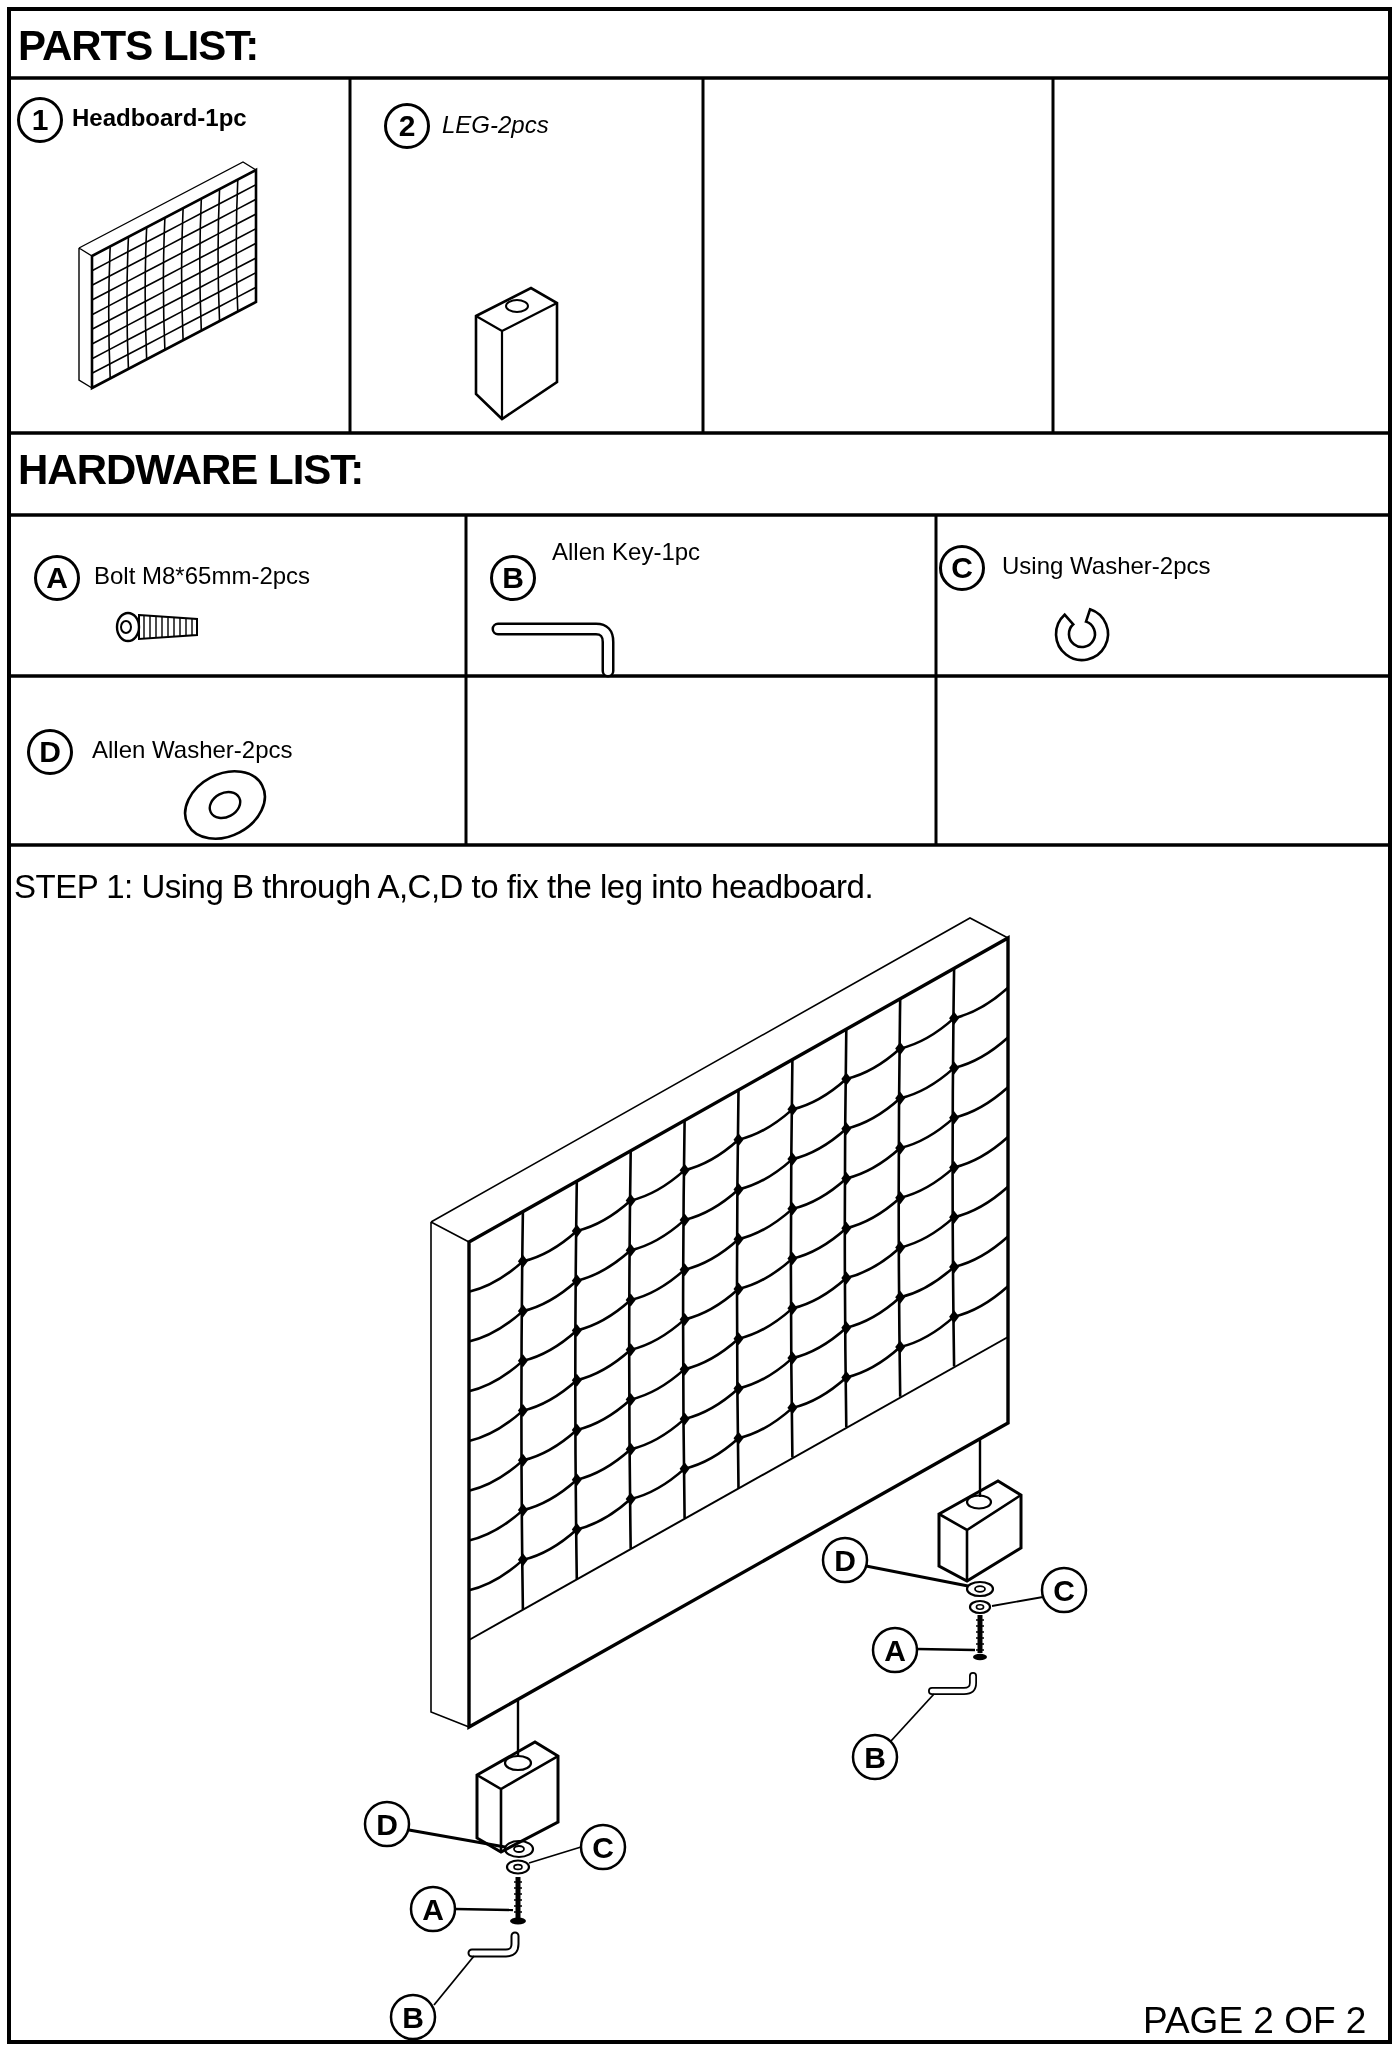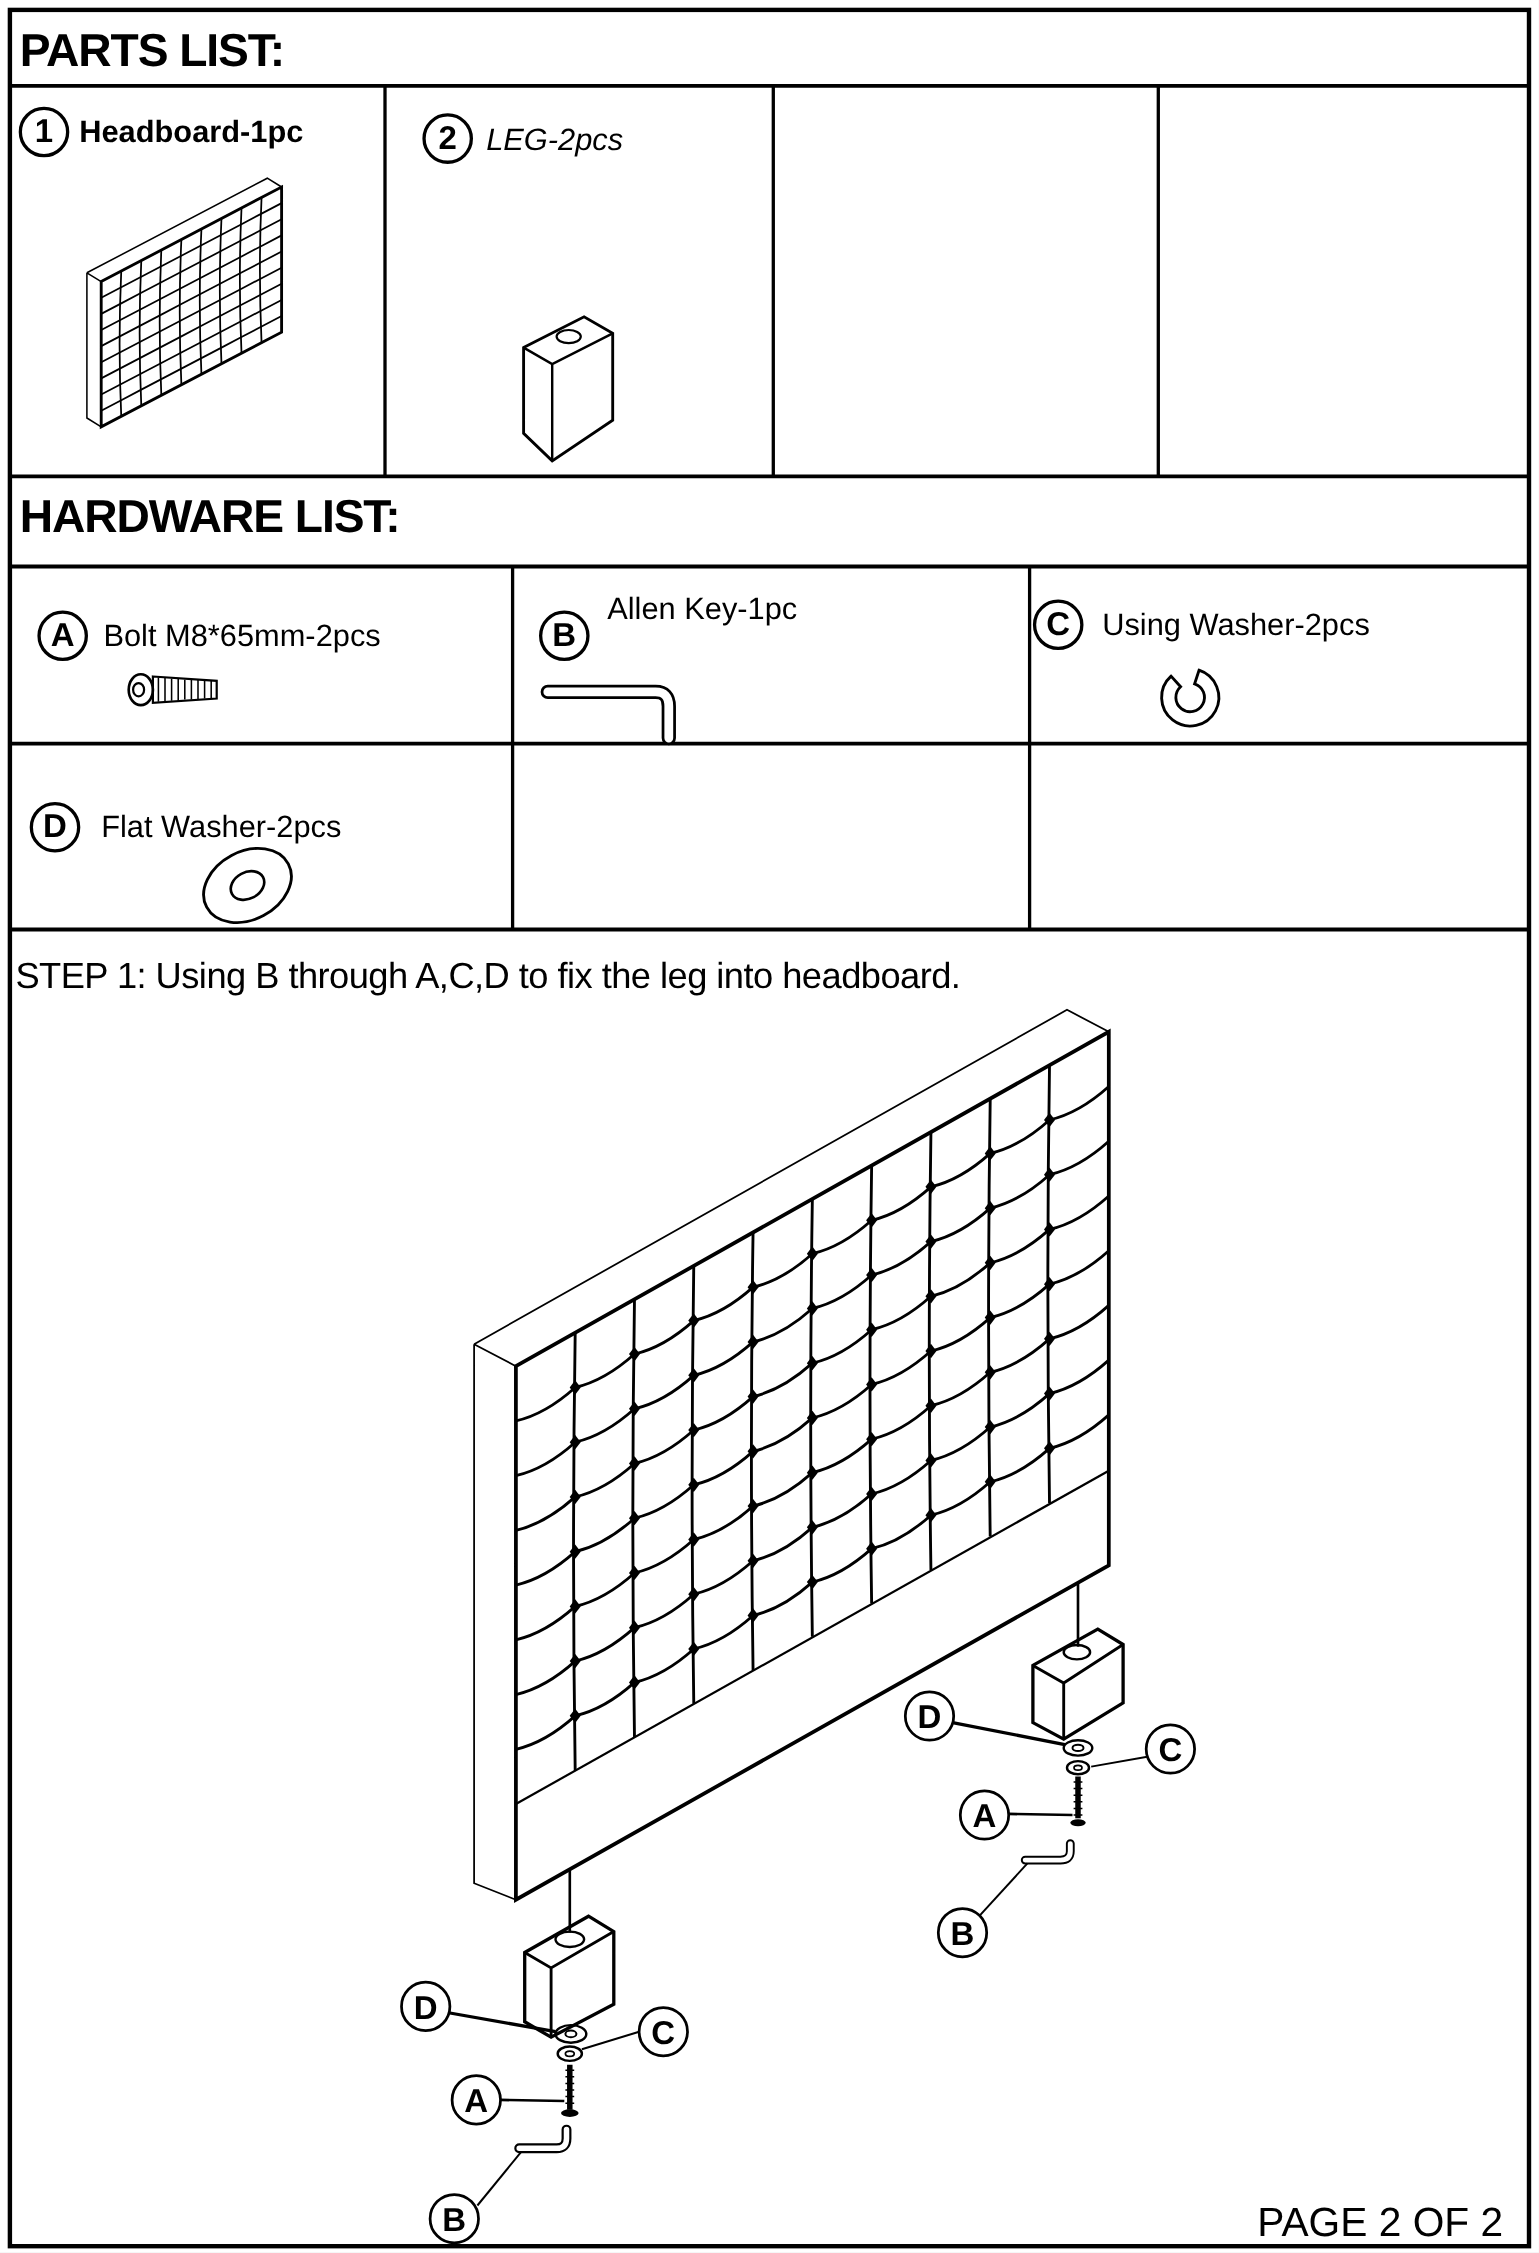--- a/index.html
+++ b/index.html
@@ -1,21 +1,21 @@
 <!DOCTYPE html>
 <html><head>
 <meta charset="utf-8">
 <style>
   html,body{margin:0;padding:0;background:#e8e8e8;}
   #page{position:relative;width:1399px;height:2048px;background:#ffffff;
         font-family:"Liberation Sans", sans-serif;color:#000;overflow:hidden;}
   #art{position:absolute;left:0;top:0;width:1399px;height:2048px;}
   .txt{position:absolute;white-space:nowrap;text-align:right;}
   .banner{font-size:42px;font-weight:bold;letter-spacing:-1px;}
-  .plabel{font-size:28px;}
+  .plabel{font-size:24px;}
   .bold{font-weight:bold;}
   .marker{position:absolute;width:40px;height:40px;border:3px solid #000;border-radius:50%;
           display:flex;align-items:center;justify-content:center;
           font-size:30px;font-weight:bold;background:#fff;}
   .step{font-size:33px;font-weight:normal;letter-spacing:-0.5px;}
   .pageno{font-size:37px;font-weight:normal;}
 </style>
 </head>
 <body>
 
@@ -285,18 +285,18 @@
   <div class="txt plabel" style="left:552px;top:538px;">Allen Key-1pc</div>
 
   <div class="marker" style="left:939px;top:545px;">
       <span>C</span>
     </div>
   <div class="txt plabel" style="left:1002px;top:552px;">Using Washer-2pcs</div>
 
   <div class="marker" style="left:27px;top:729px;">
       <span>D</span>
     </div>
-  <div class="txt plabel" style="left:92px;top:736px;">Flat Washer-2pcs</div>
+  <div class="txt plabel" style="left:92px;top:736px;">Allen Washer-2pcs</div>
 
   <div class="txt step" style="left:14px;top:868px;">STEP 1: Using B through A,C,D to fix the leg into headboard.</div>
 
   <div class="txt pageno" style="left:1143px;top:2000px;">PAGE 2 OF 2</div>
 </div>
 
 </body></html>

